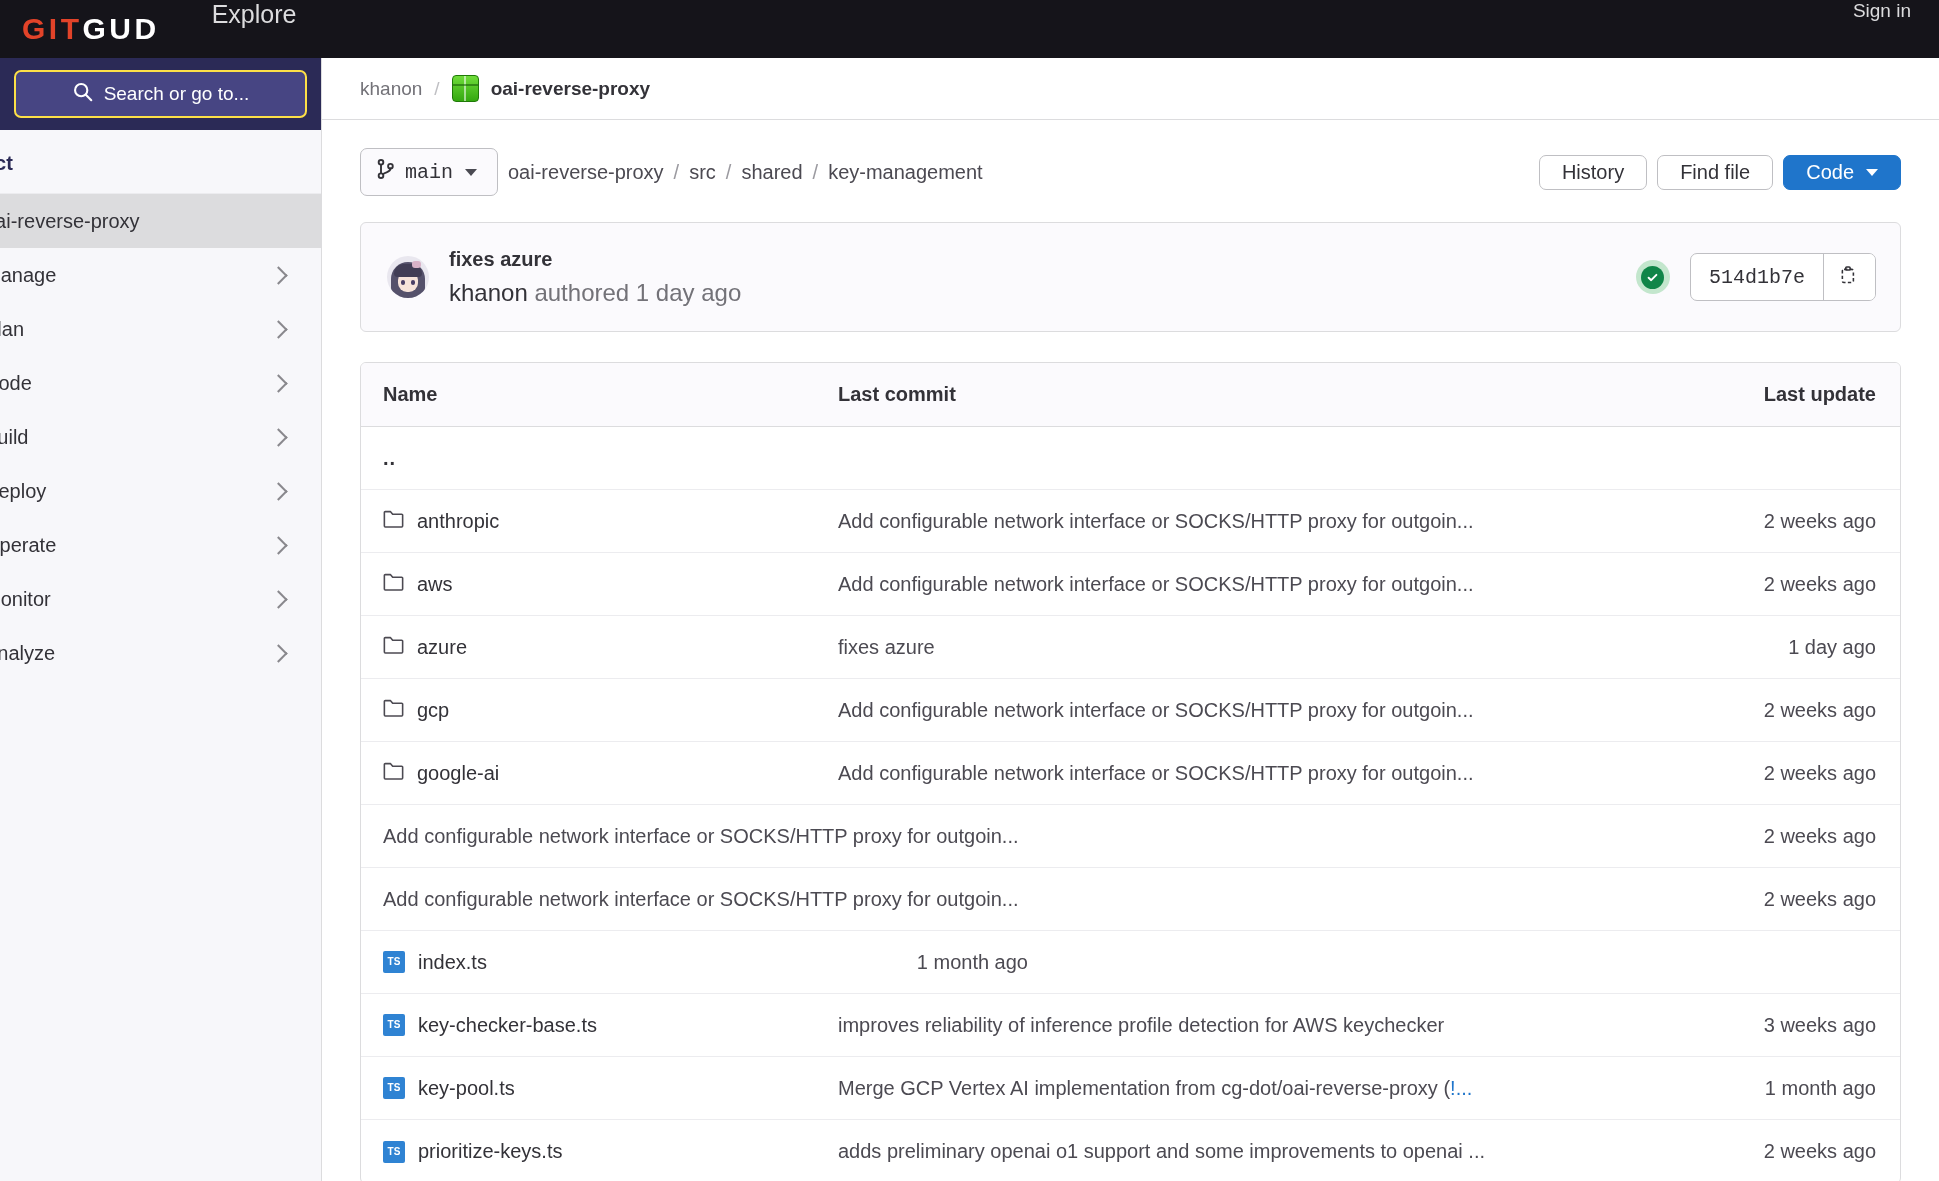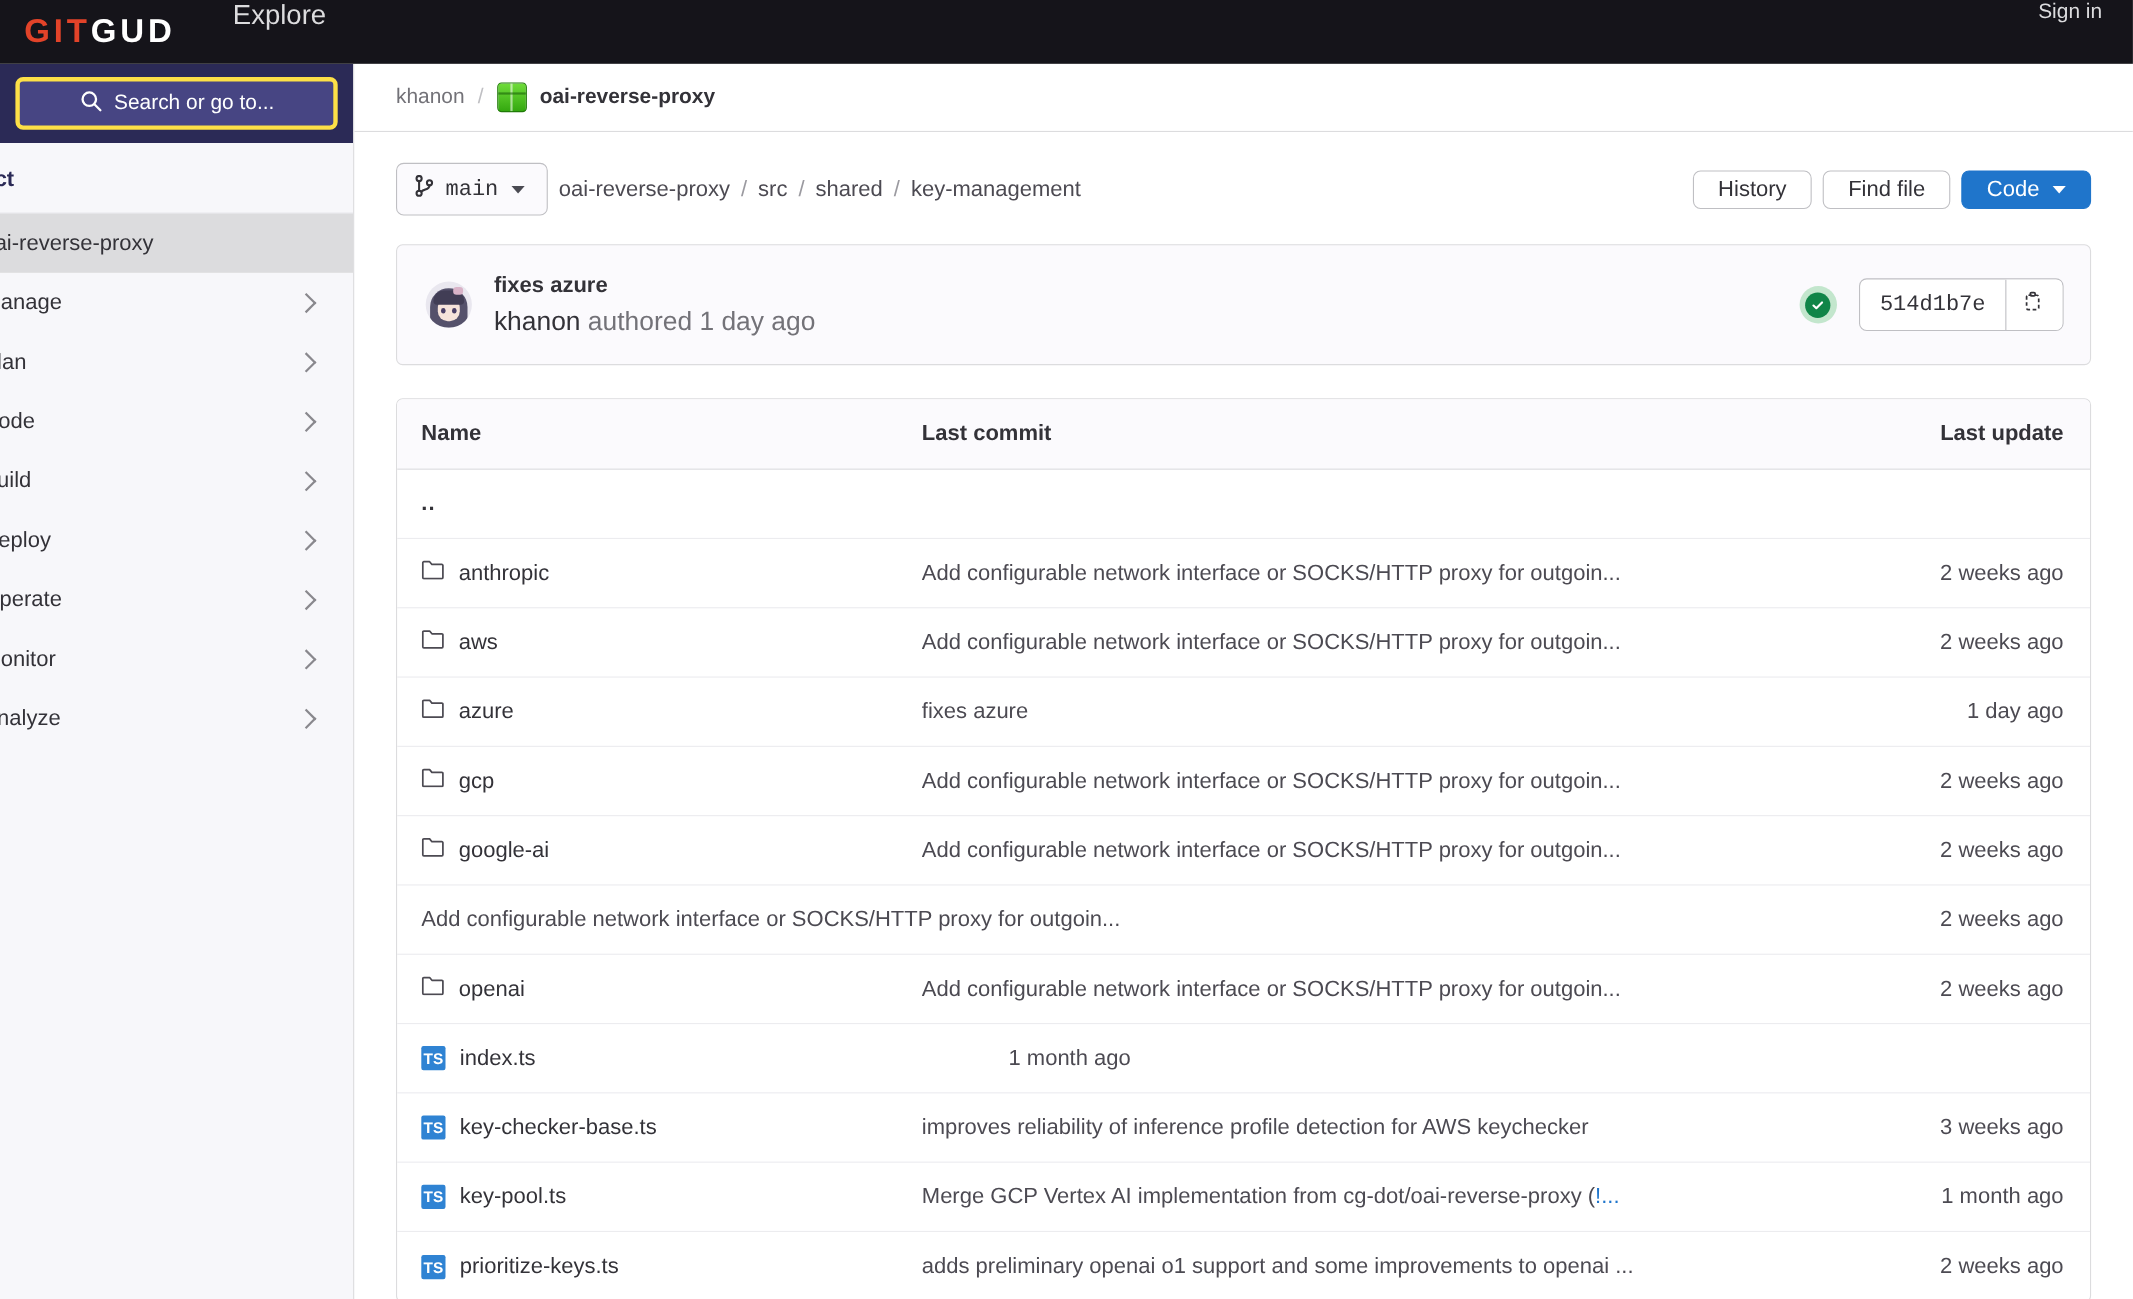--- a/index.html
+++ b/index.html
@@ -68,21 +68,21 @@
     height: 72px;
     background: #2b2a56;
     padding: 12px 14px;
     display: flex;
     align-items: center;
   }
   .search-btn {
     width: 100%;
     height: 48px;
     background: #474583;
-    border: 4px solid #fde047;
+    border: 2px solid #fde047;
     border-radius: 7px;
     color: #ffffff;
     font-size: 19px;
     font-family: "Liberation Sans", sans-serif;
     display: flex;
     align-items: center;
     justify-content: center;
     gap: 11px;
     cursor: pointer;
   }
@@ -343,21 +343,21 @@
   .mr-link { color: #1f75cb; text-decoration: none; cursor: pointer; }
 
   .ts-badge {
     width: 22px; height: 22px;
     background: #2f83d3;
     border-radius: 2px;
     display: inline-flex;
     align-items: center;
     justify-content: center;
     color: #fff;
-    font-size: 14px;
+    font-size: 10px;
     font-weight: 700;
     font-family: "Liberation Sans", sans-serif;
     flex: 0 0 auto;
     line-height: 1;
   }
   .folder-ico { flex: 0 0 auto; }
 </style>
 </head>
 <body>
 
@@ -588,28 +588,20 @@
           <div class="col-commit">Add configurable network interface or SOCKS/HTTP proxy for outgoin...</div>
           <div class="col-update">2 weeks ago</div>
         </div>
 
         <div class="row">
           <div class="col-commit">Add configurable network interface or SOCKS/HTTP proxy for outgoin...</div>
           <div class="col-update">2 weeks ago</div>
         </div>
 
         <div class="row">
-          <div class="col-name">
-            <span class="folder-ico">
-              <svg width="21" height="18" viewBox="0 0 20 17" fill="none" stroke="#4c4a52" stroke-width="1.5" stroke-linejoin="round">
-                <path d="M1.3 15.2V2.4a.9.9 0 0 1 .9-.9h5l2 2.4h8.6a.9.9 0 0 1 .9.9v10.4a.9.9 0 0 1-.9.9H2.2a.9.9 0 0 1-.9-.9z"></path>
-              </svg>
-            </span>
-            <a class="fname">openai</a>
-          </div>
           <div class="col-commit">Add configurable network interface or SOCKS/HTTP proxy for outgoin...</div>
           <div class="col-update">2 weeks ago</div>
         </div>
 
         <div class="row">
           <div class="col-name">
             <span class="ts-badge">TS</span>
             <a class="fname">index.ts</a>
           </div>
           <div class="col-update">1 month ago</div>

